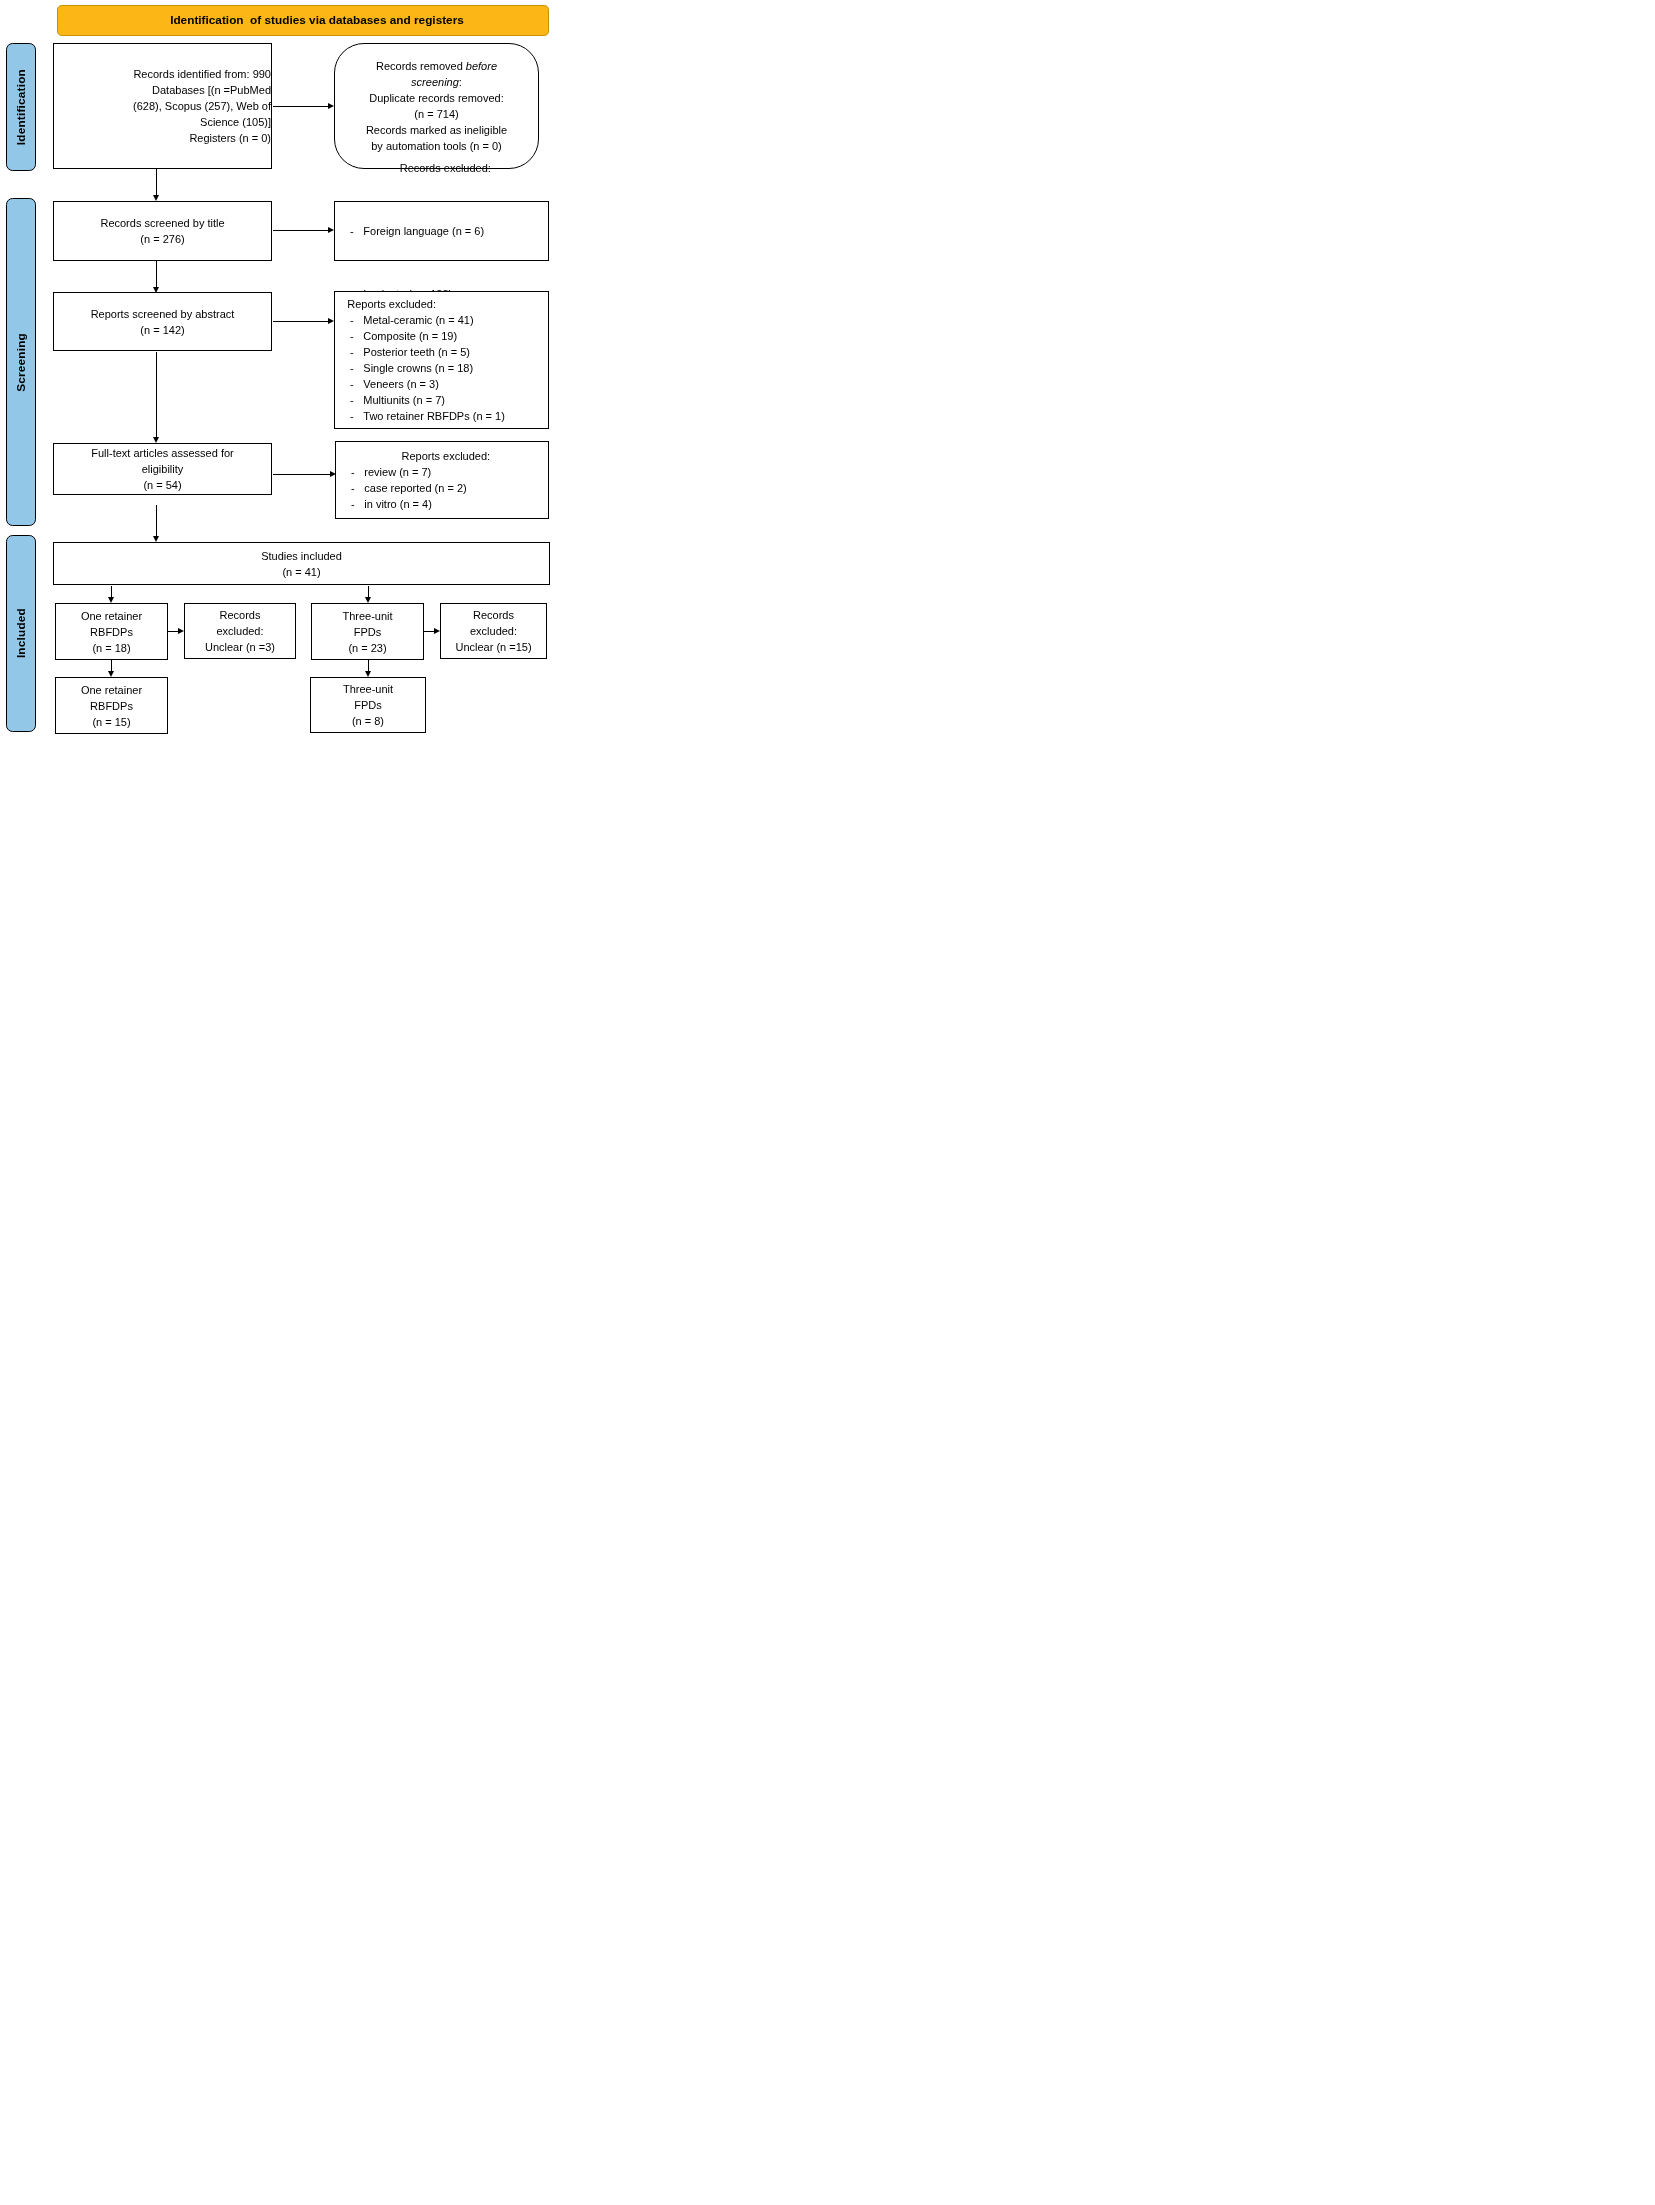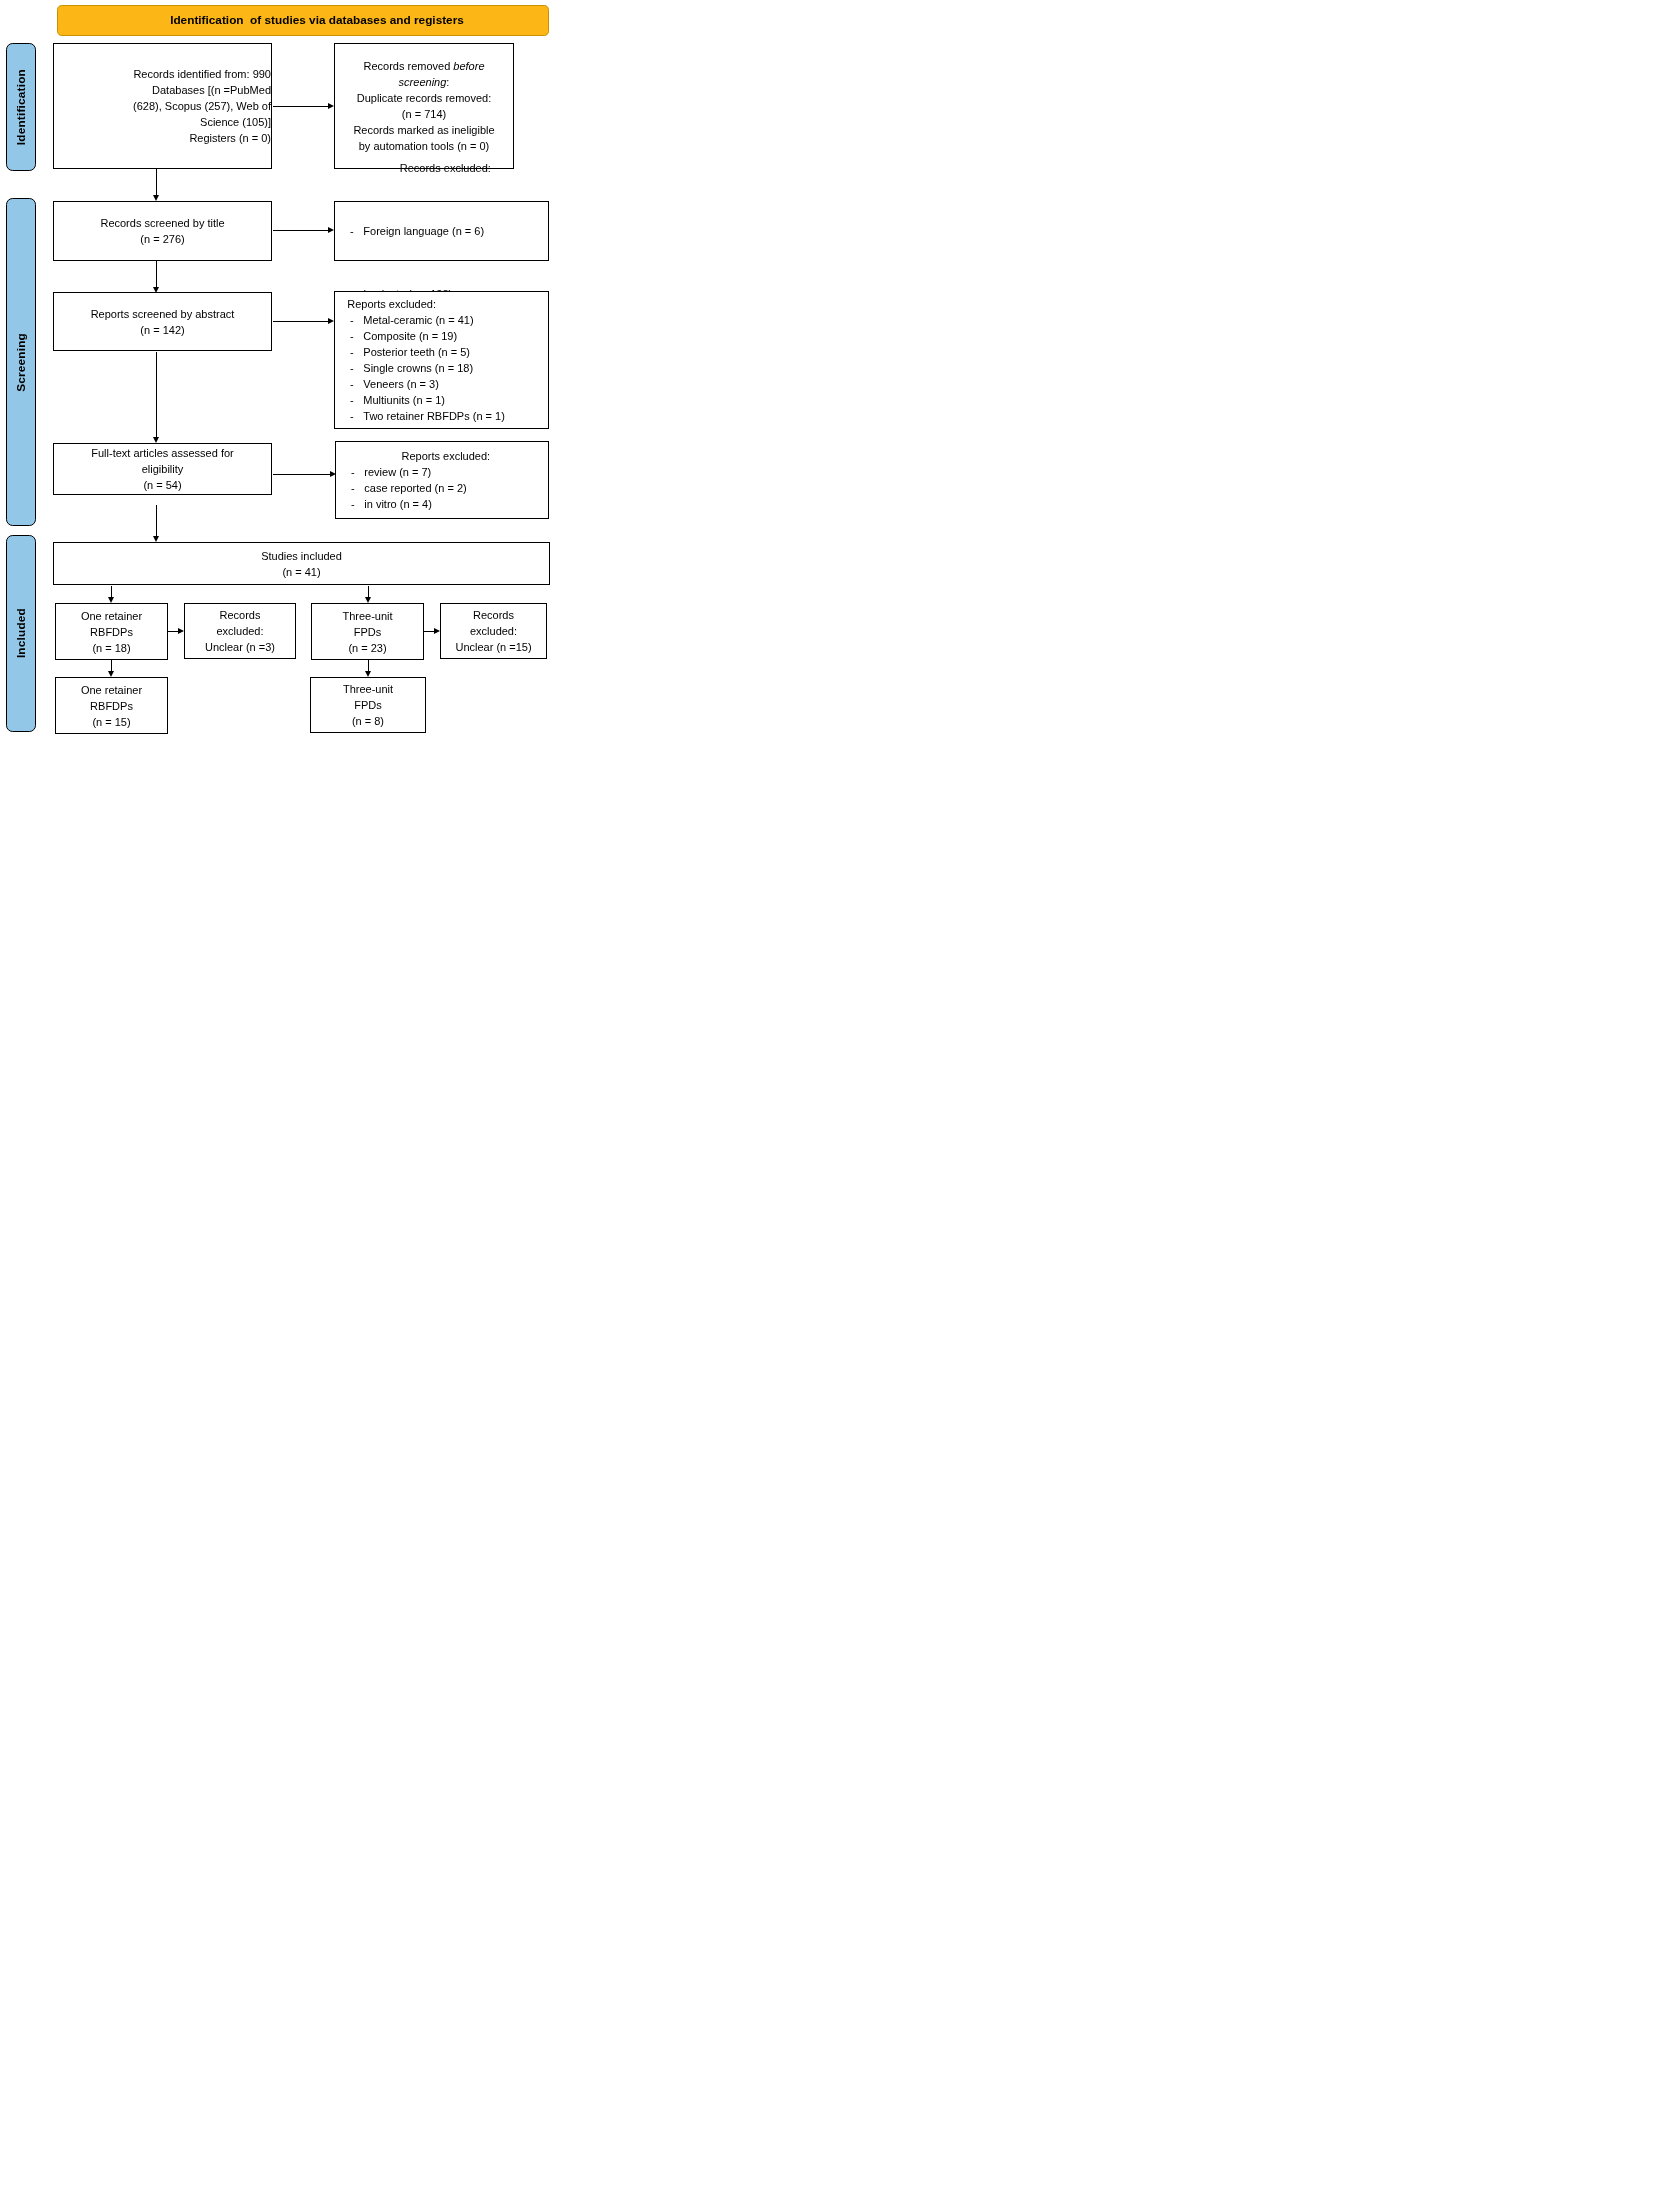--- a/index.html
+++ b/index.html
@@ -63,21 +63,21 @@
   .it { font-style: italic; }
   
   .box.listbox { align-items: stretch; text-align: left; padding: 2.8px 4.7px 2.8px 12.3px; }
   .box.listbox .hdr { display:block; }
   .box.listbox .hdr.centered { text-align: center; }
   .li { display: flex; }
   .li .dash { width: 16px; flex: 0 0 16px; text-align: left; padding-left: 2.8px; box-sizing: border-box; }
   .li .txt { flex: 1; }
   
   .b-identified   { left:53px; top:43px;   width:219px; height:126px;align-items:flex-end; }
-  .b-removed      { left:334px; top:43px;   width:180px; height:126px; }
+  .b-removed      { left:334px; top:43px;   width:205px; height:126px;border-radius:30px; }
   .b-title        { left:53px; top:201px;  width:219px; height:60px; }
   .b-excl-title   { left:334px; top:201px;  width:215px; height:60px;gap:47px; }
   .b-abstract     { left:53px; top:292px;  width:219px; height:59px;text-align:center; }
   .b-excl-abs     { left:334px; top:291px;  width:215px; height:138px; }
   .b-fulltext     { left:53px; top:443px;  width:219px; height:52px; }
   .b-excl-full    { left:335px; top:441px;  width:214px; height:78px; }
   .b-included     { left:53px; top:542px; width:497px; height:43px; }
   .b-one18        { left:55px; top:603px; width:113px; height:57px; }
   .b-unclear3     { left:184px; top:603px; width:112px; height:56px; }
   .b-three23      { left:311px; top:603px; width:113px; height:57px; }
@@ -195,21 +195,21 @@
     <span class="li">
         <span class="dash">-</span>
         <span class="txt">Single crowns (n = 18)</span>
       </span>
     <span class="li">
         <span class="dash">-</span>
         <span class="txt">Veneers (n = 3)</span>
       </span>
     <span class="li">
         <span class="dash">-</span>
-        <span class="txt">Multiunits (n = 1)</span>
+        <span class="txt">Multiunits (n = 7)</span>
       </span>
     <span class="li">
         <span class="dash">-</span>
         <span class="txt">Two retainer RBFDPs (n = 1)</span>
       </span>
   </div>
 
   <div class="box b-fulltext">
     <span class="line">Full-text articles assessed for</span>
     <span class="line">eligibility</span>

